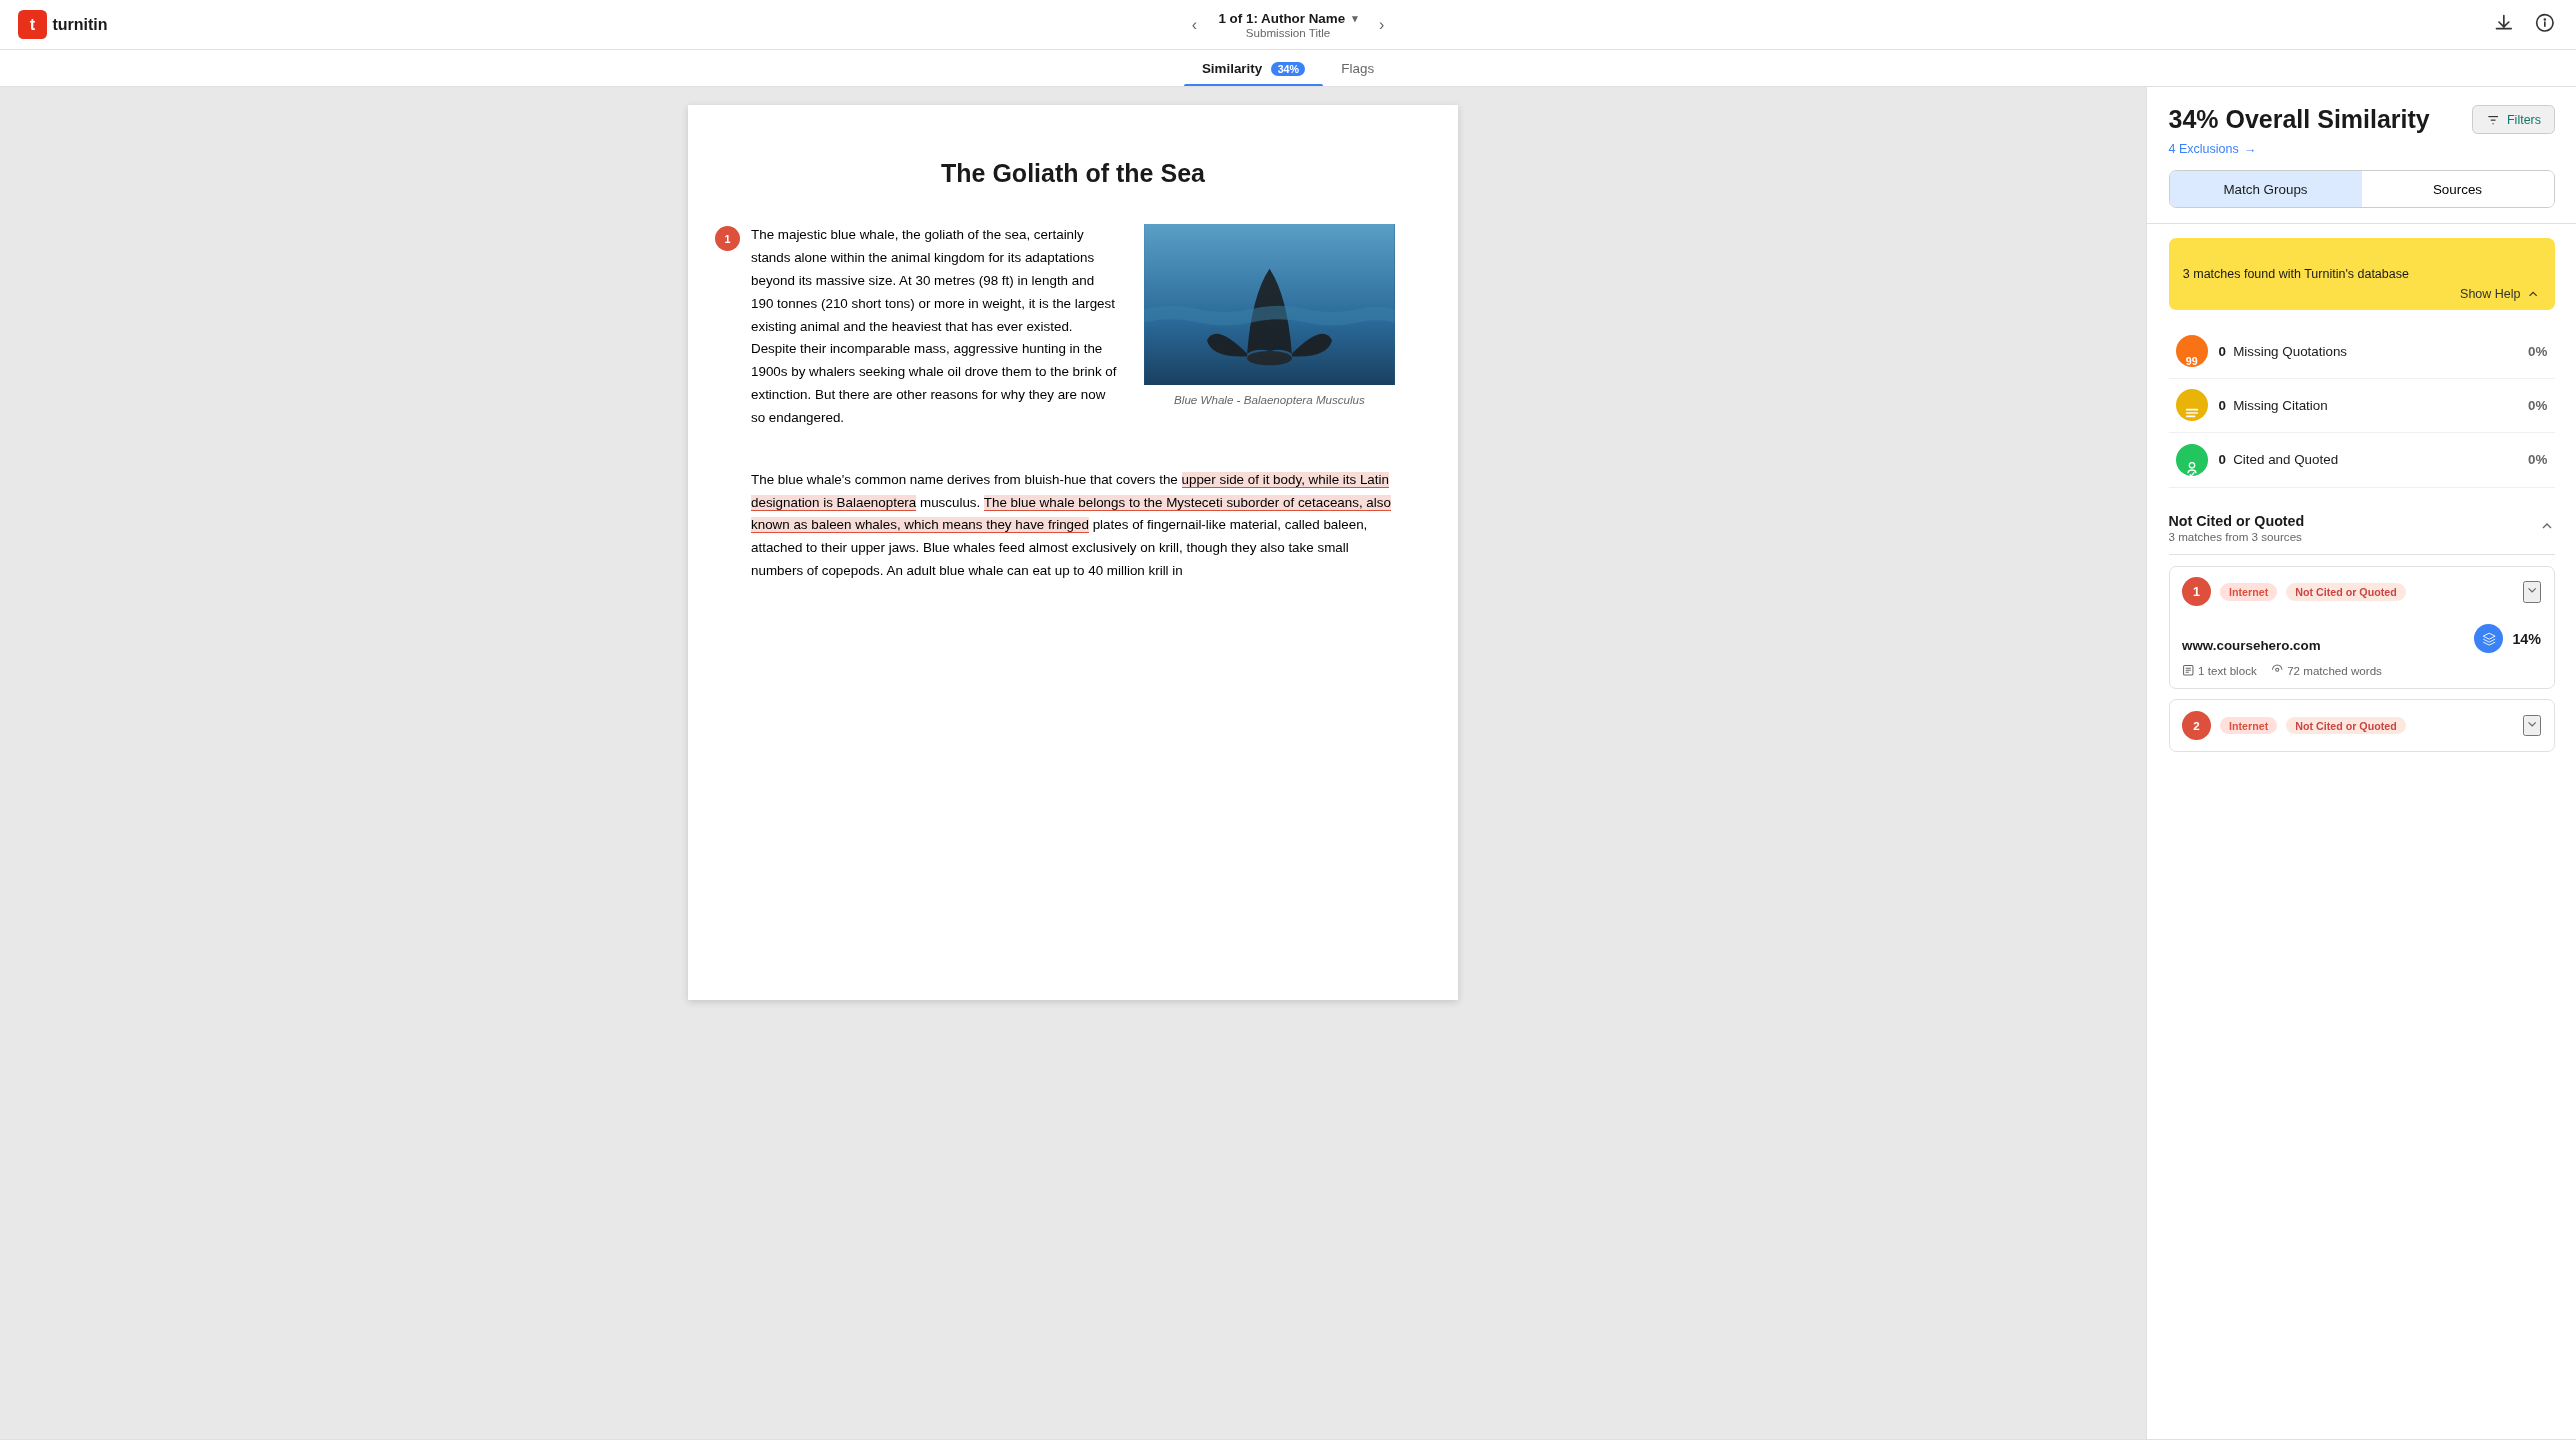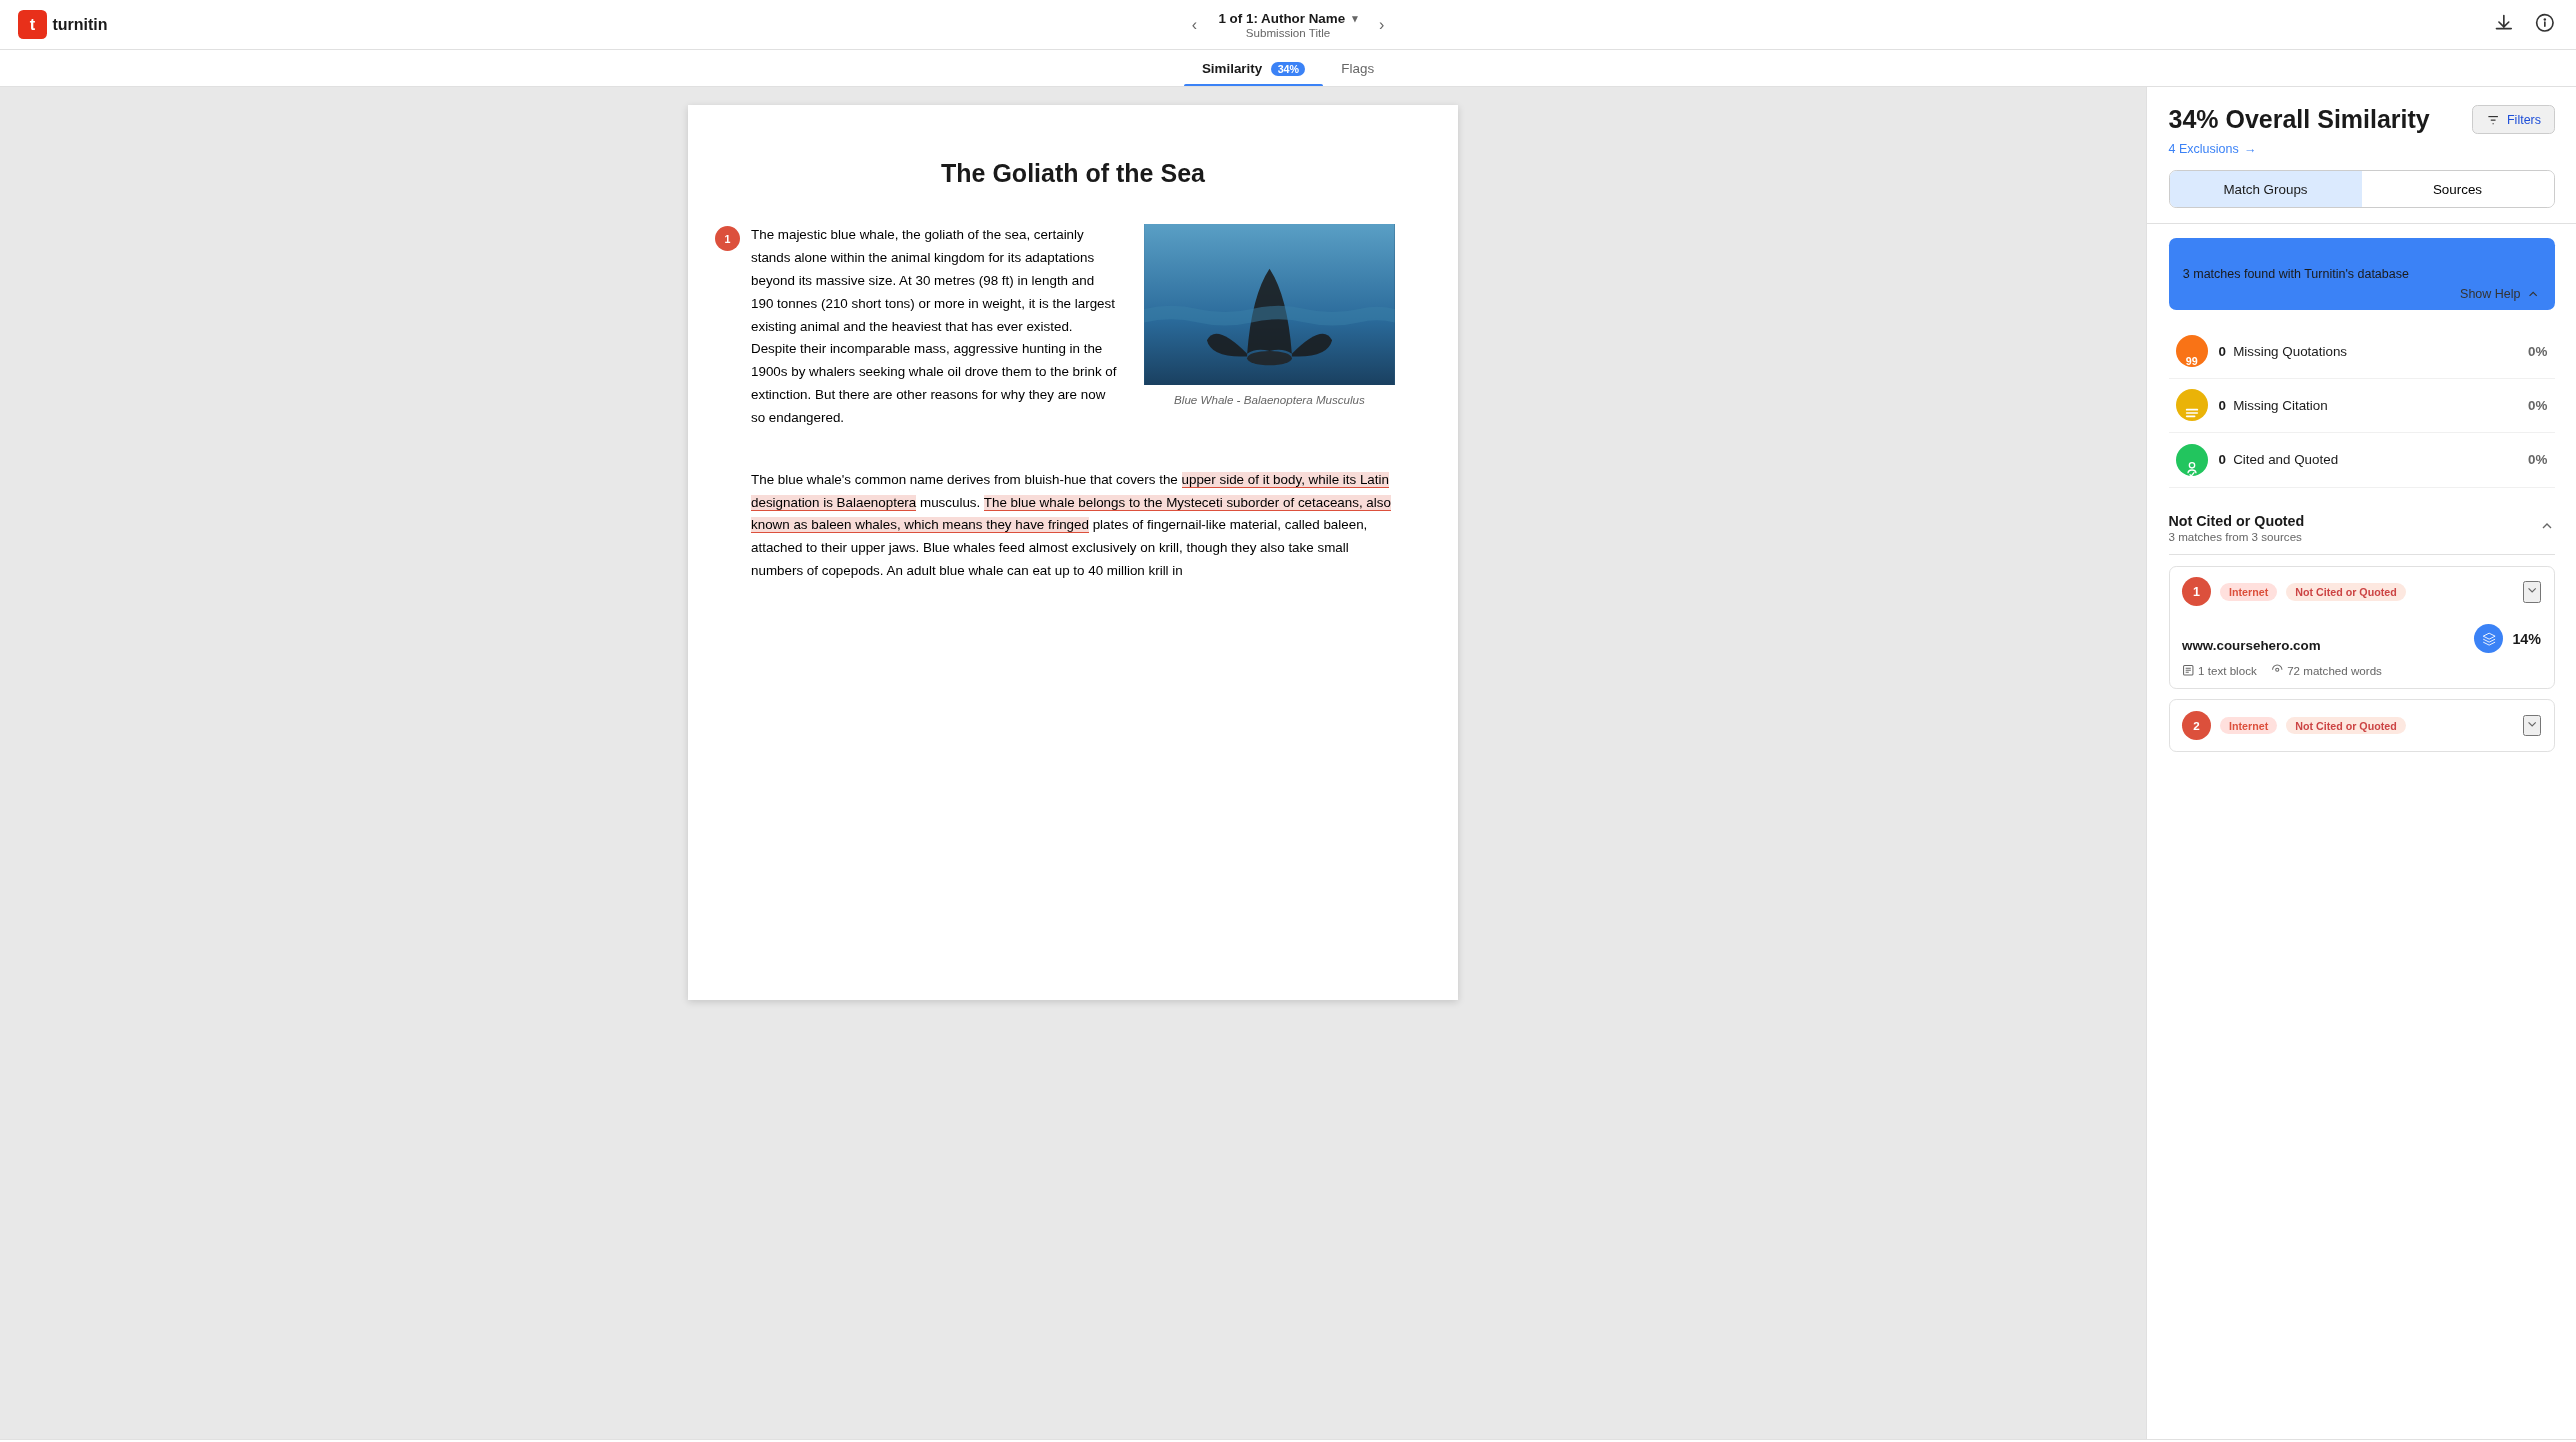--- a/index.html
+++ b/index.html
@@ -52,29 +52,29 @@
     .whale-tail-svg { width: 100%; height: 100%; position: absolute; top: 0; left: 0; }
     .doc-image-caption { text-align: center; font-size: 11.6px; color: #666; margin-top: 7.2px; font-style: italic; }
     .highlight-red { background: rgba(220, 80, 60, 0.2); border-bottom: 1.8px solid #dc503c; }
     .doc-paragraph { margin-bottom: 18px; font-size: 13.4px; line-height: 1.7; }
 
     
     .right-panel { width: 430px; background: #fff; border-left: 0.9px solid #e0e0e0; display: flex; flex-direction: column; overflow: hidden; }
     .right-panel-header { padding: 18px 21.5px 14.3px; border-bottom: 0.9px solid #e0e0e0; }
     .similarity-heading { display: flex; align-items: center; justify-content: space-between; margin-bottom: 7.2px; }
     .similarity-title { font-size: 25px; font-weight: 700; color: #1a1a1a; }
-    .filters-btn { display: flex; align-items: center; gap: 7px; background: #f0f0f0; border: 0.9px solid #ccc; border-radius: 5.4px; padding: 6.3px 12.5px; cursor: pointer; font-size: 12.5px; font-weight: 500; color: #1d4ed8; }
+    .filters-btn { display: flex; align-items: center; gap: 7px; background: #f0f0f0; border: 0.9px solid #ccc; border-radius: 5.4px; padding: 6.3px 12.5px; cursor: pointer; font-size: 12.5px; font-weight: 500; color: #0f766e; }
     .exclusions-link { display: flex; align-items: center; gap: 5.4px; color: #3b82f6; font-size: 12.5px; font-weight: 500; cursor: pointer; margin-bottom: 14.3px; }
     .match-tabs { display: flex; border: 0.9px solid #ccc; border-radius: 7.2px; overflow: hidden; }
     .match-tab { flex: 1; padding: 10.7px; text-align: center; font-size: 13.4px; font-weight: 400; cursor: pointer; border: none; background: #fff; }
     .match-tab.active { background: #dbeafe; color: #1a1a1a; }
 
     
     .right-panel-content { flex: 1; overflow-y: auto; padding: 14.3px 21.5px; }
-    .matches-info-bar { display: flex; align-items: center; justify-content: space-between; background: #3b82f6; border-radius: 7.2px; padding: 9px 14.3px; margin-bottom: 14.3px; }
+    .matches-info-bar { display: flex; align-items: center; justify-content: space-between; background: #fde047; border-radius: 7.2px; padding: 9px 14.3px; margin-bottom: 14.3px; }
     .matches-info-text { font-size: 12.5px; color: #1a1a1a; }
     .show-help-btn { display: flex; align-items: center; gap: 5.4px; background: none; border: none; cursor: pointer; font-size: 12.5px; color: #333; font-weight: 500; margin-top: 40px; }
 
     
     .match-type-row { display: flex; align-items: center; gap: 10.7px; padding: 10.7px 7.2px; border-bottom: 0.9px solid #f0f0f0; }
     .match-icon { width: 32px; height: 32px; border-radius: 50%; display: flex; align-items: flex-end; justify-content: center; font-size: 14.3px; flex-shrink: 0; }
     .match-icon.red { background: #dc503c; color: #fff; }
     .match-icon.orange { background: #f97316; color: #fff; font-size: 11.6px; font-weight: 700; }
     .match-icon.yellow { background: #eab308; color: #fff; }
     .match-icon.green { background: #22c55e; color: #fff; }

